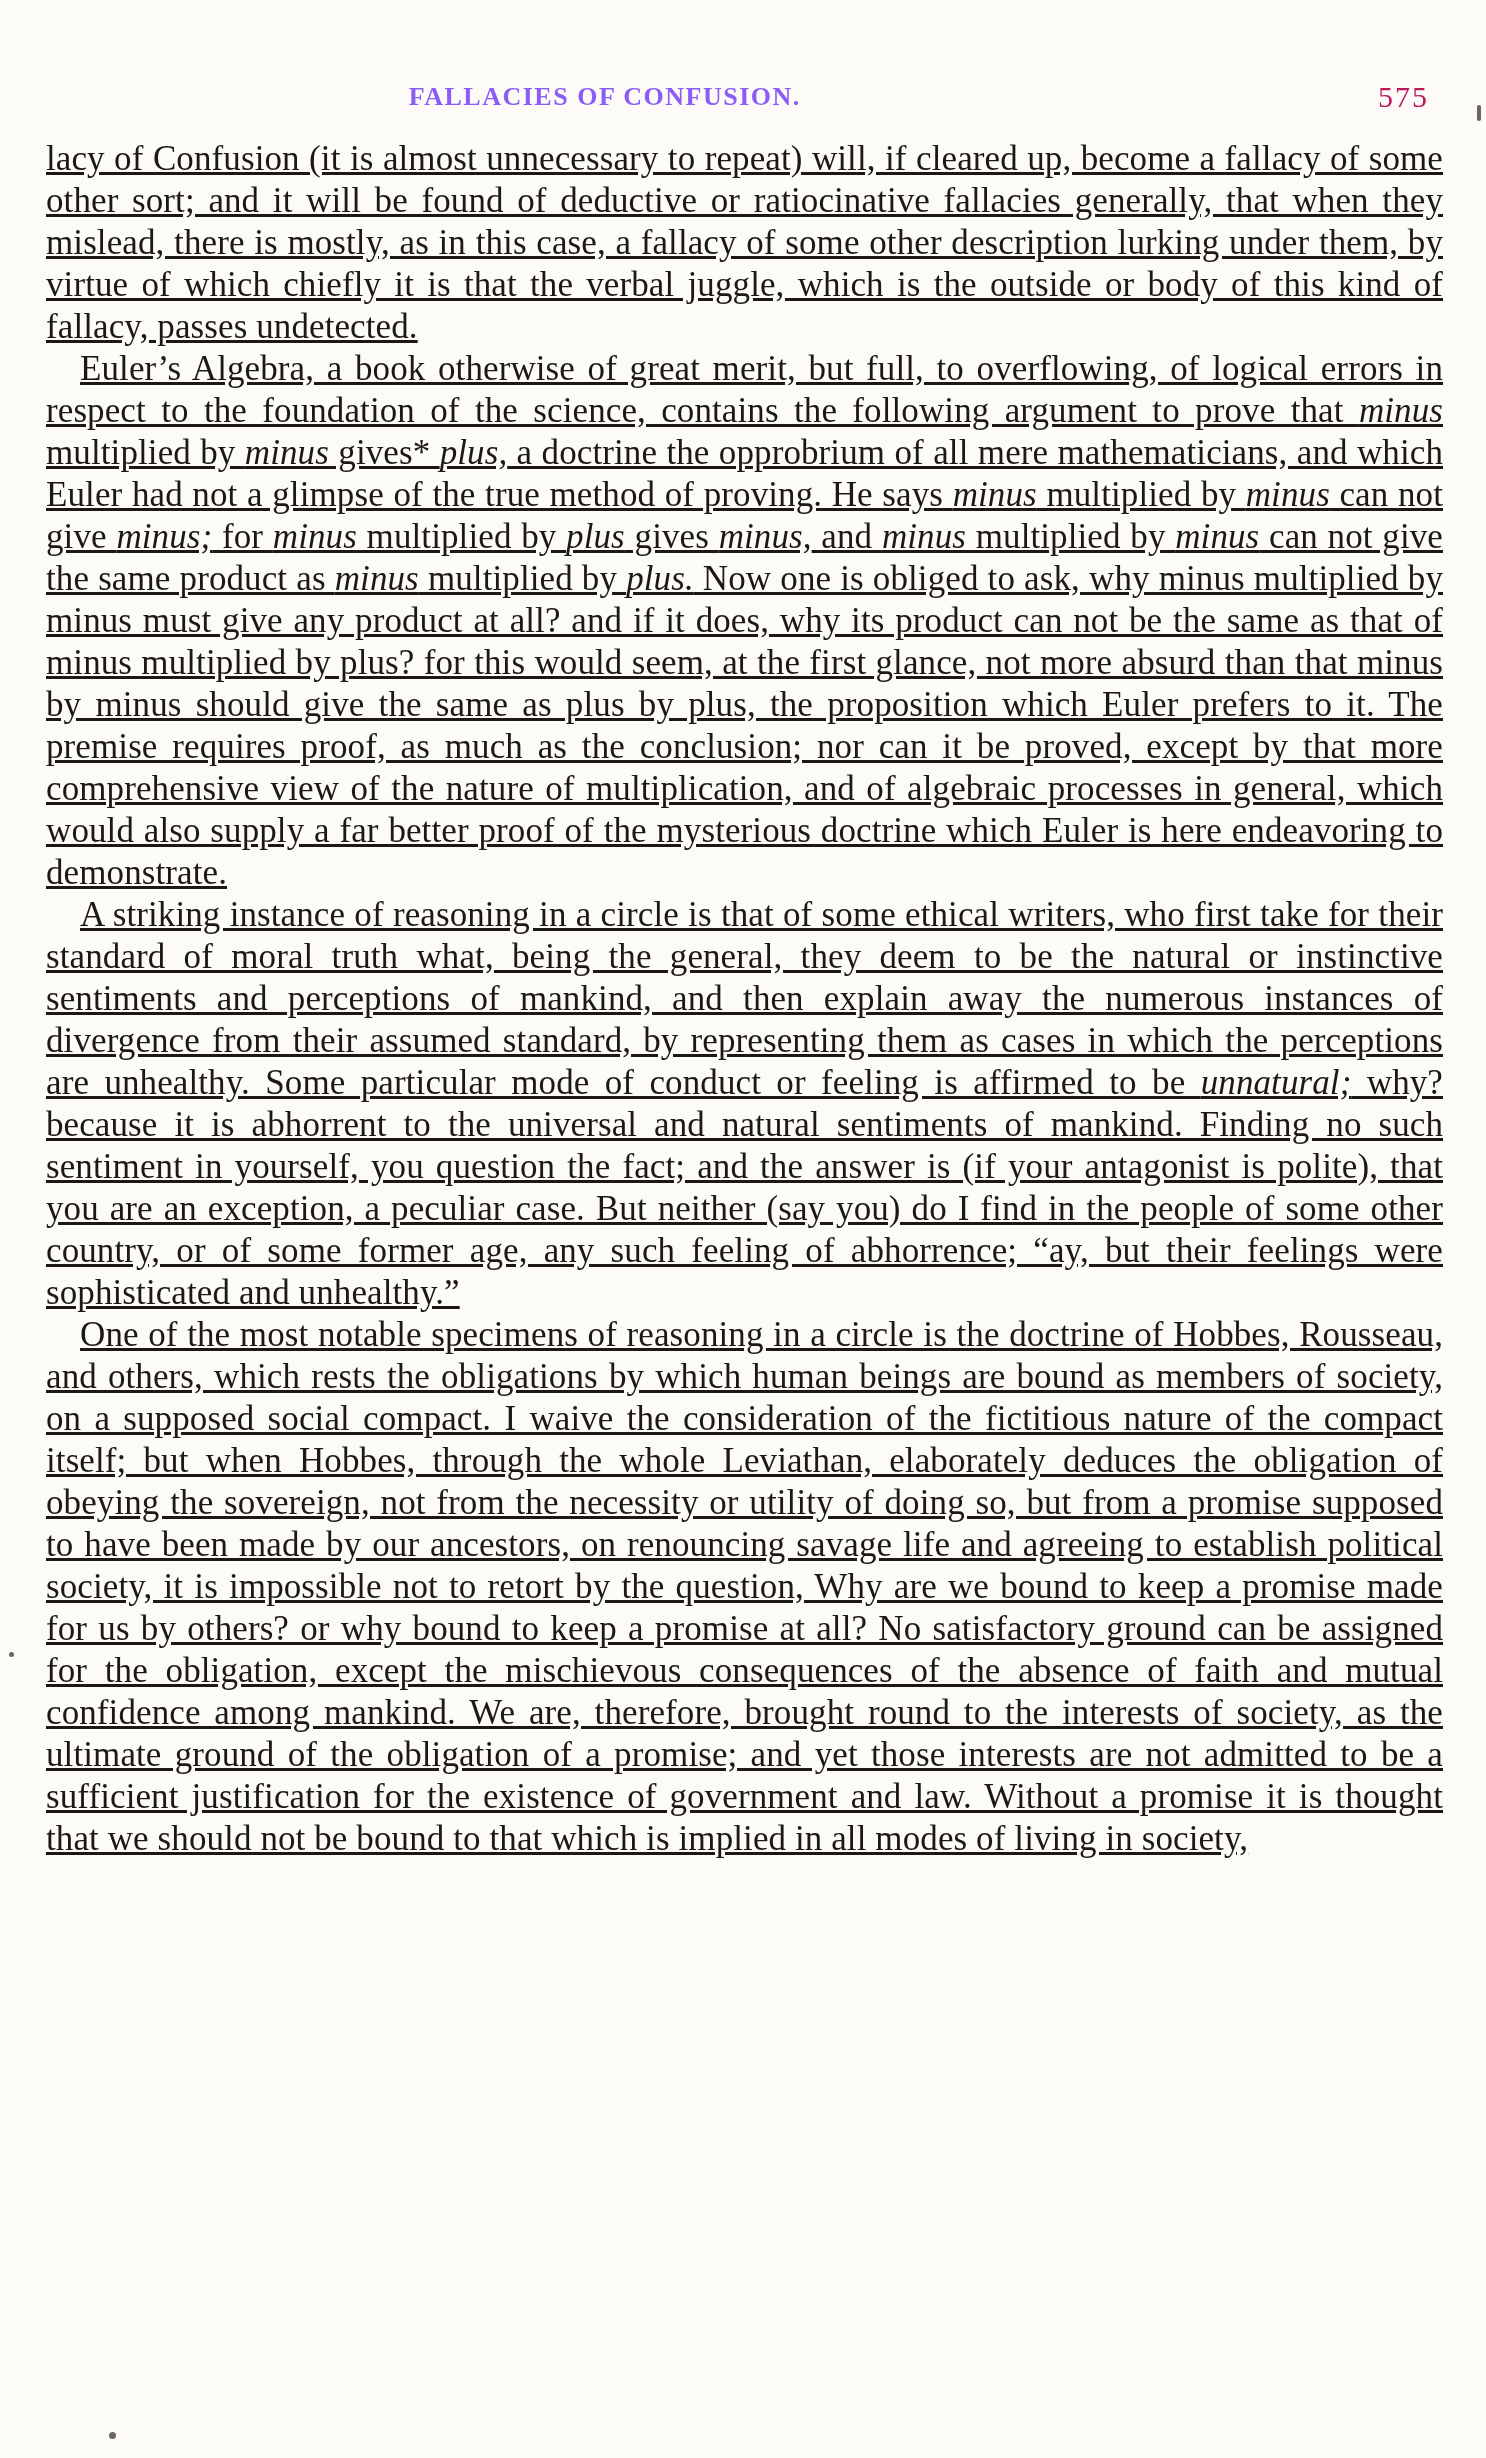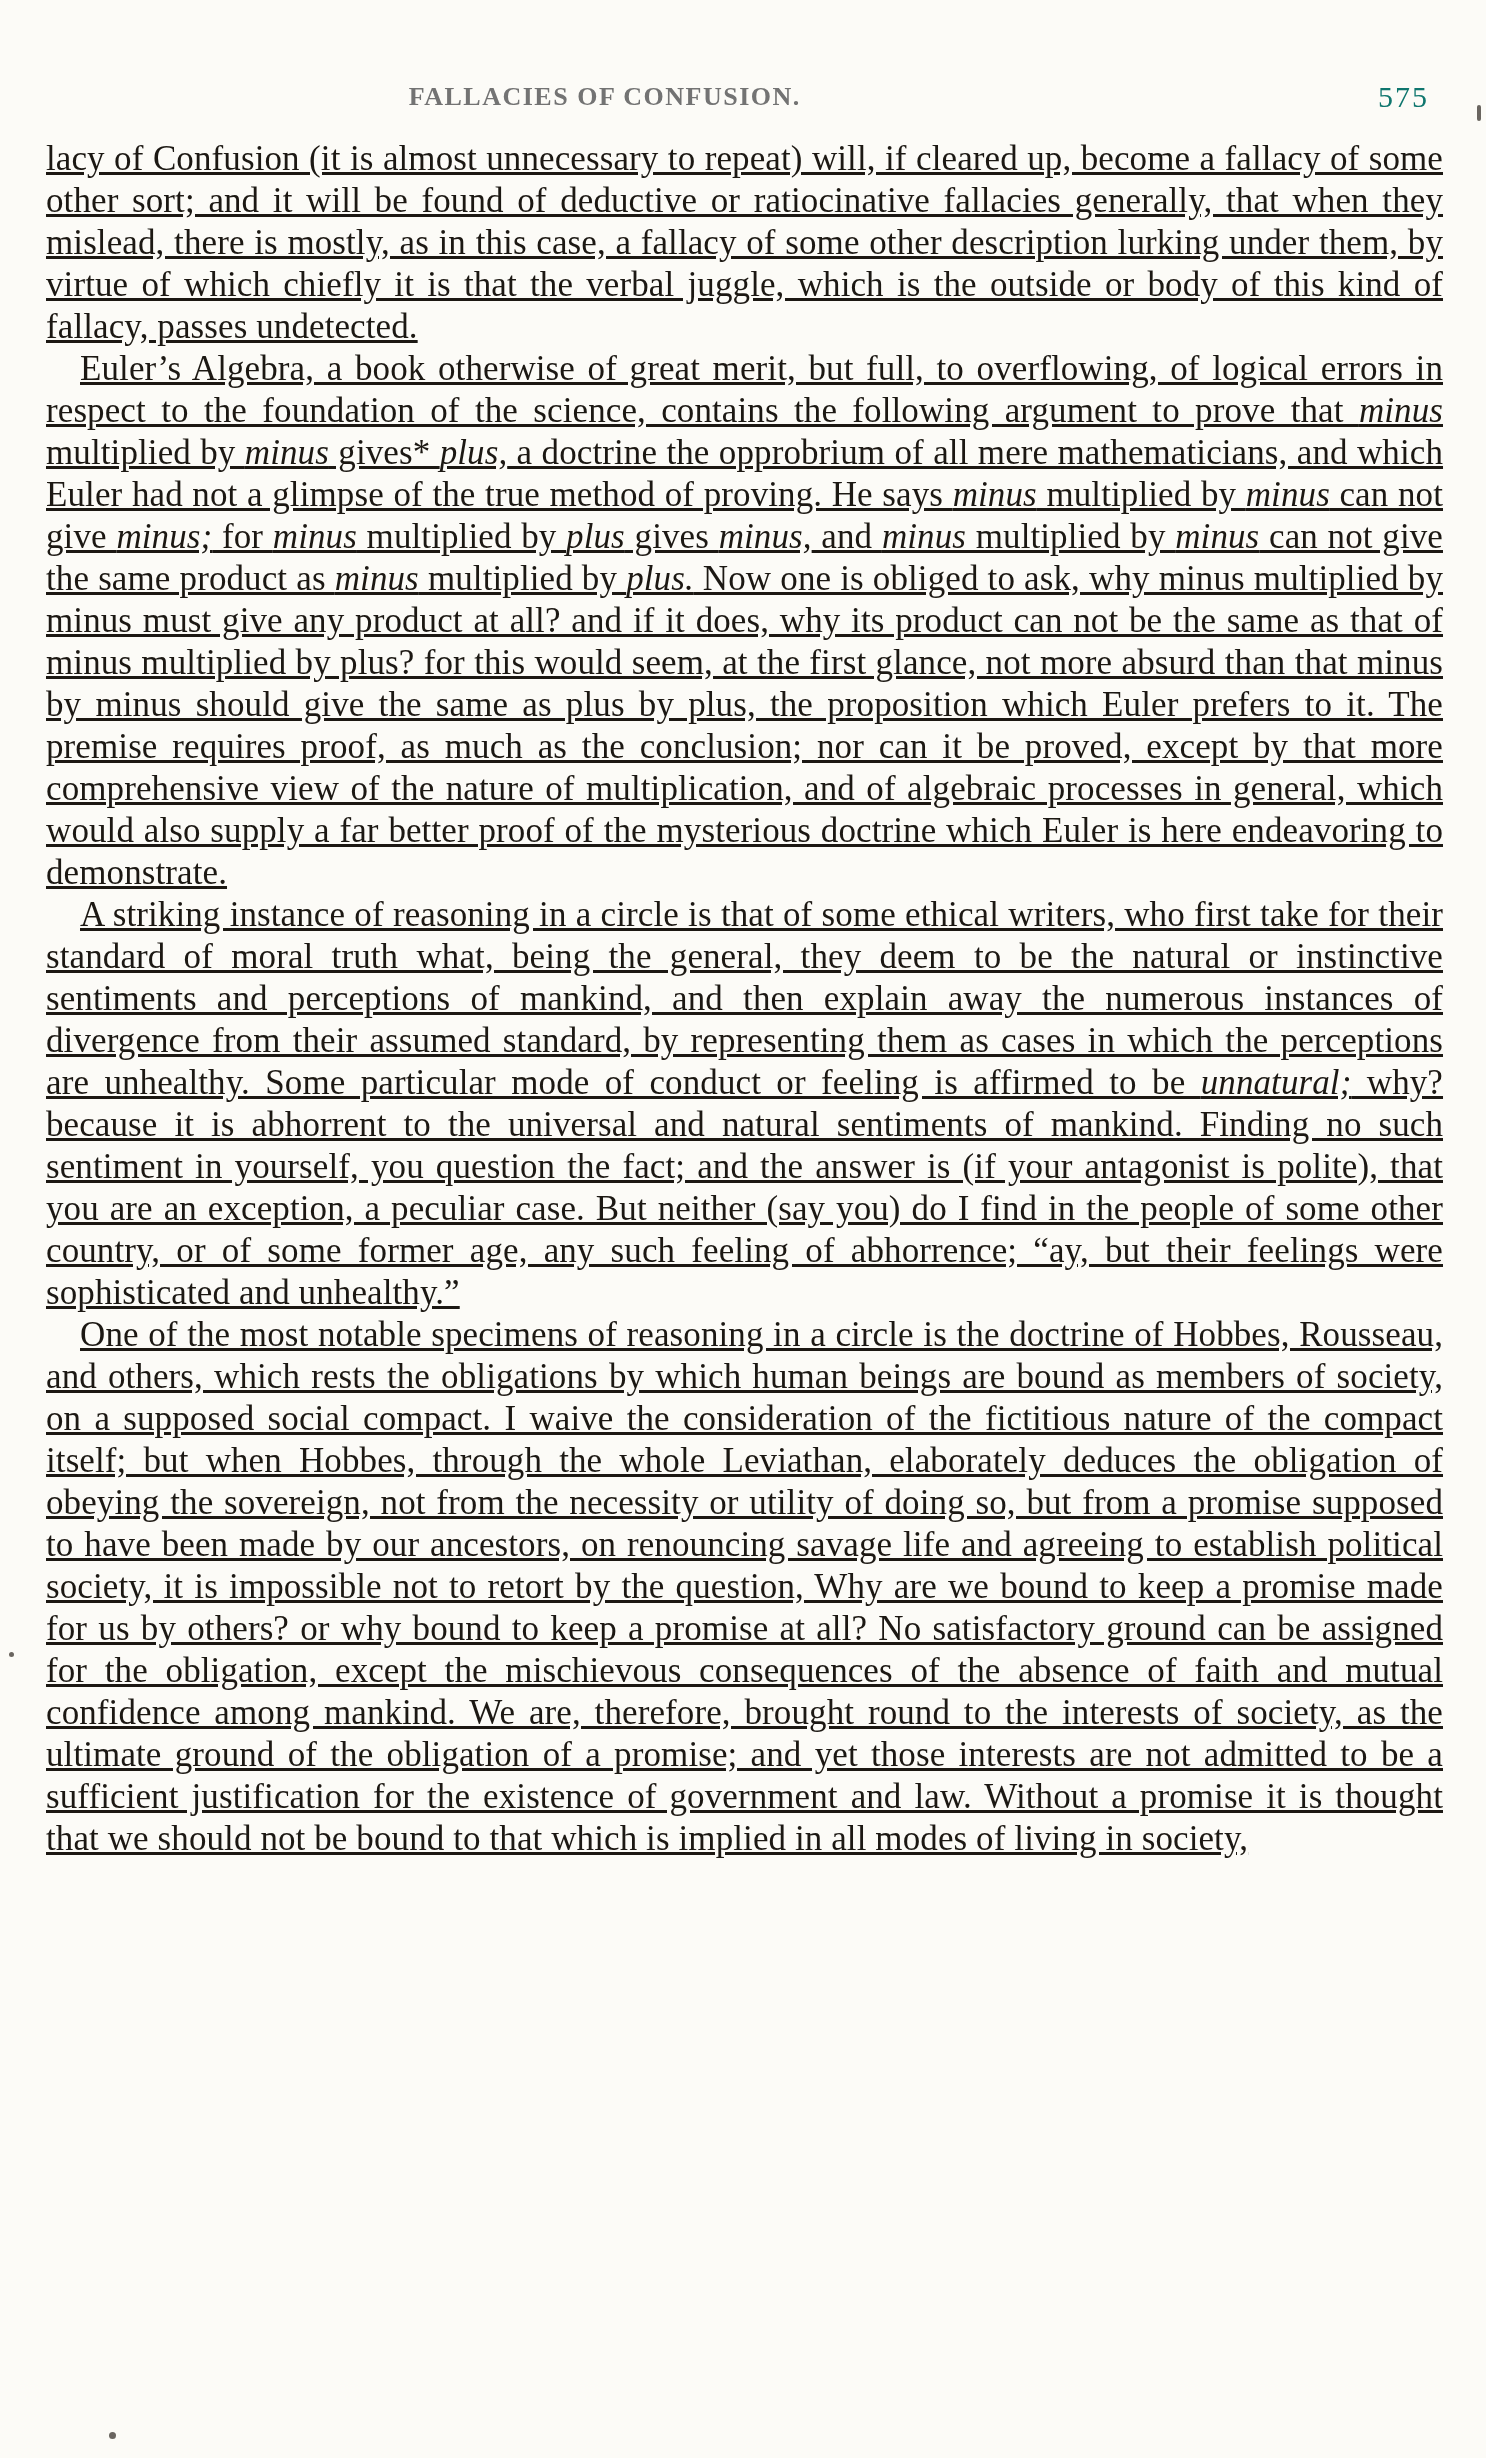--- a/index.html
+++ b/index.html
@@ -25,29 +25,29 @@
     margin-bottom: 16px;
   }
   .running-title {
     position: absolute;
     left: 40%;
     transform: translateX(-50%);
     font-weight: 700;
     font-size: 26px;
     letter-spacing: 1.5px;
     white-space: nowrap;
-    color: #737373;
+    color: #8b5cf6;
   }
   .page-number {
     position: absolute;
     right: 14px;
     top: -2px;
     font-size: 30px;
     letter-spacing: 2px;
-    color: #0f766e;
+    color: #be185d;
   }
   .body-text {
     font-size: 35px;
     line-height: 42px;
     text-align: justify;
     letter-spacing: 0.1px;
   }
   .body-text p {
     margin: 0;
     padding: 0;

